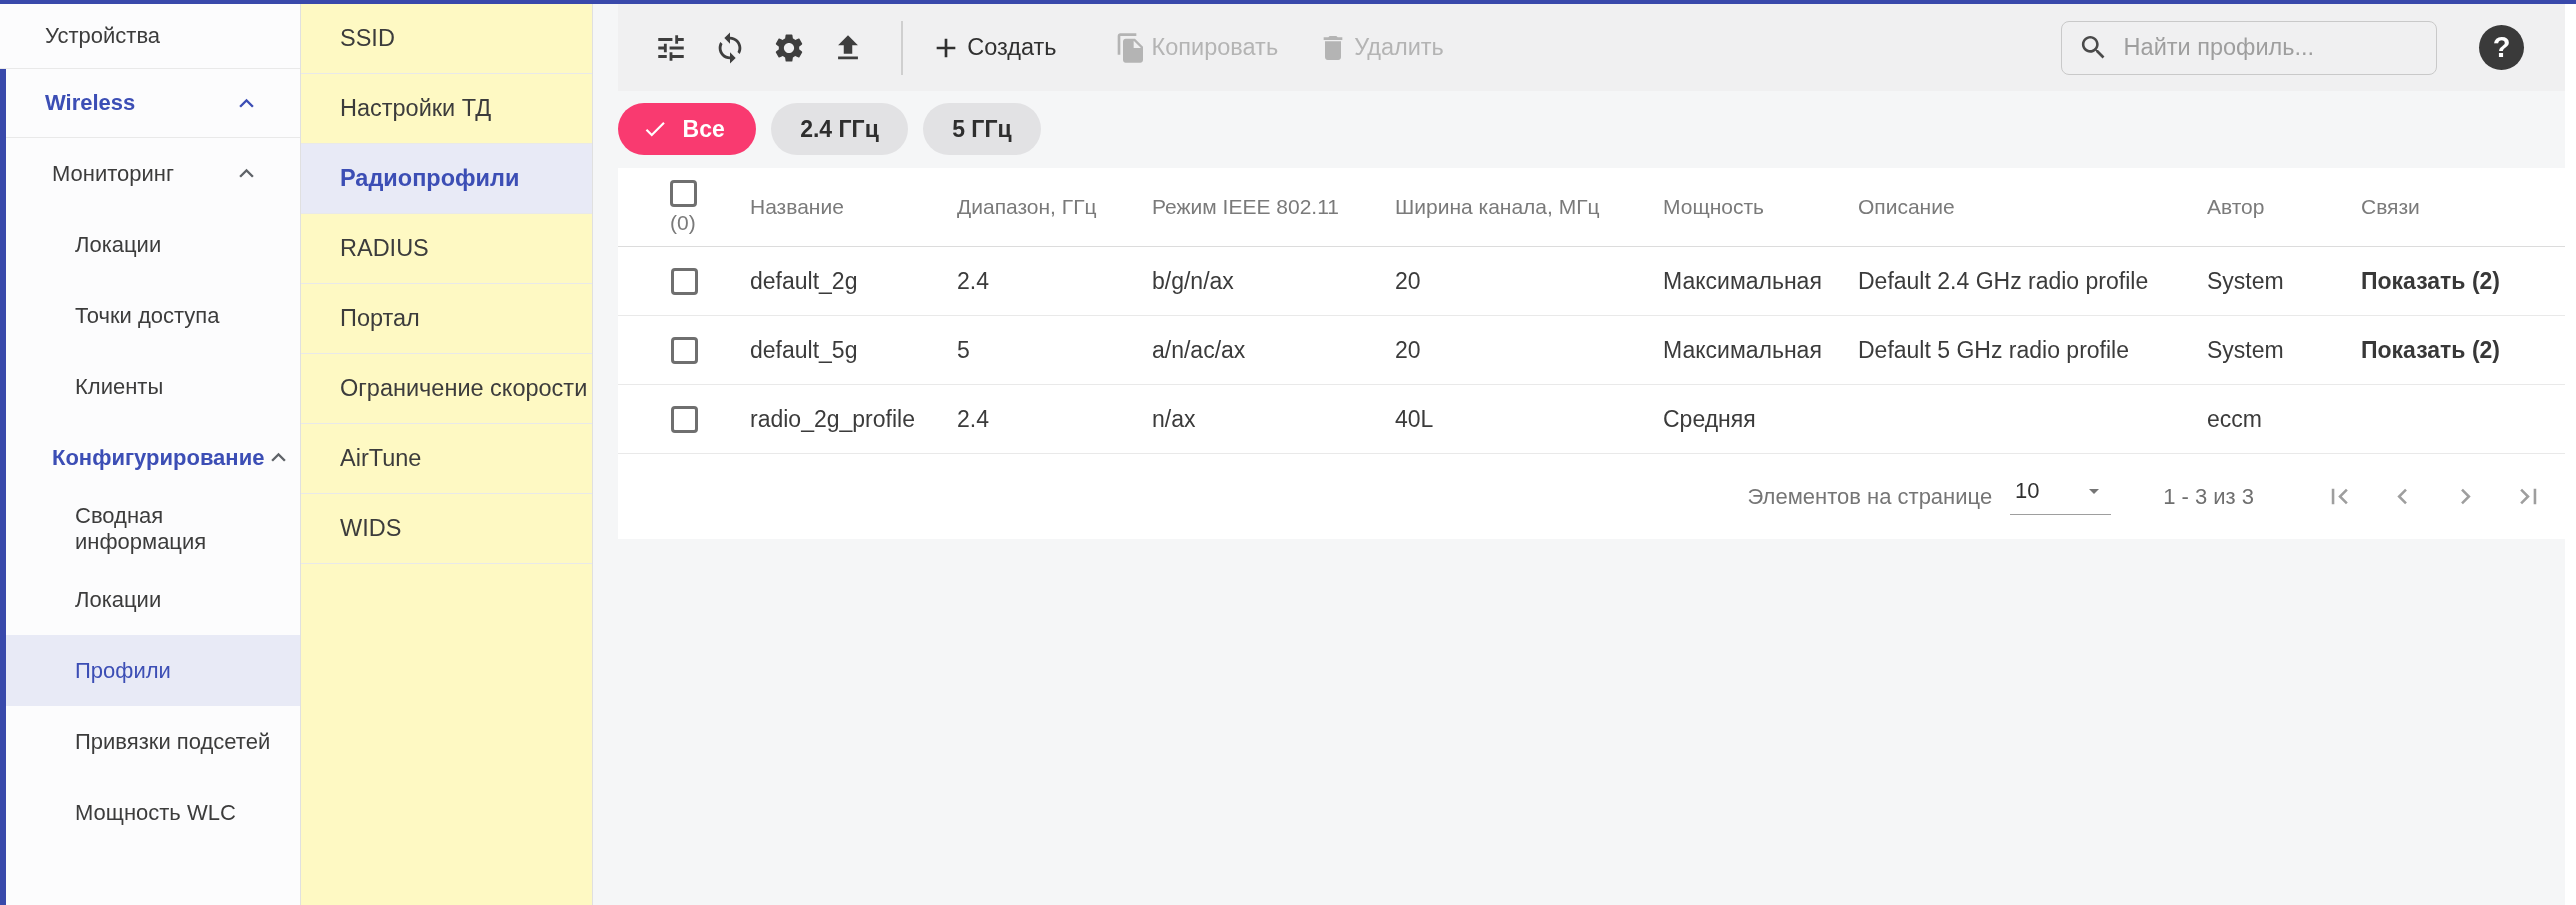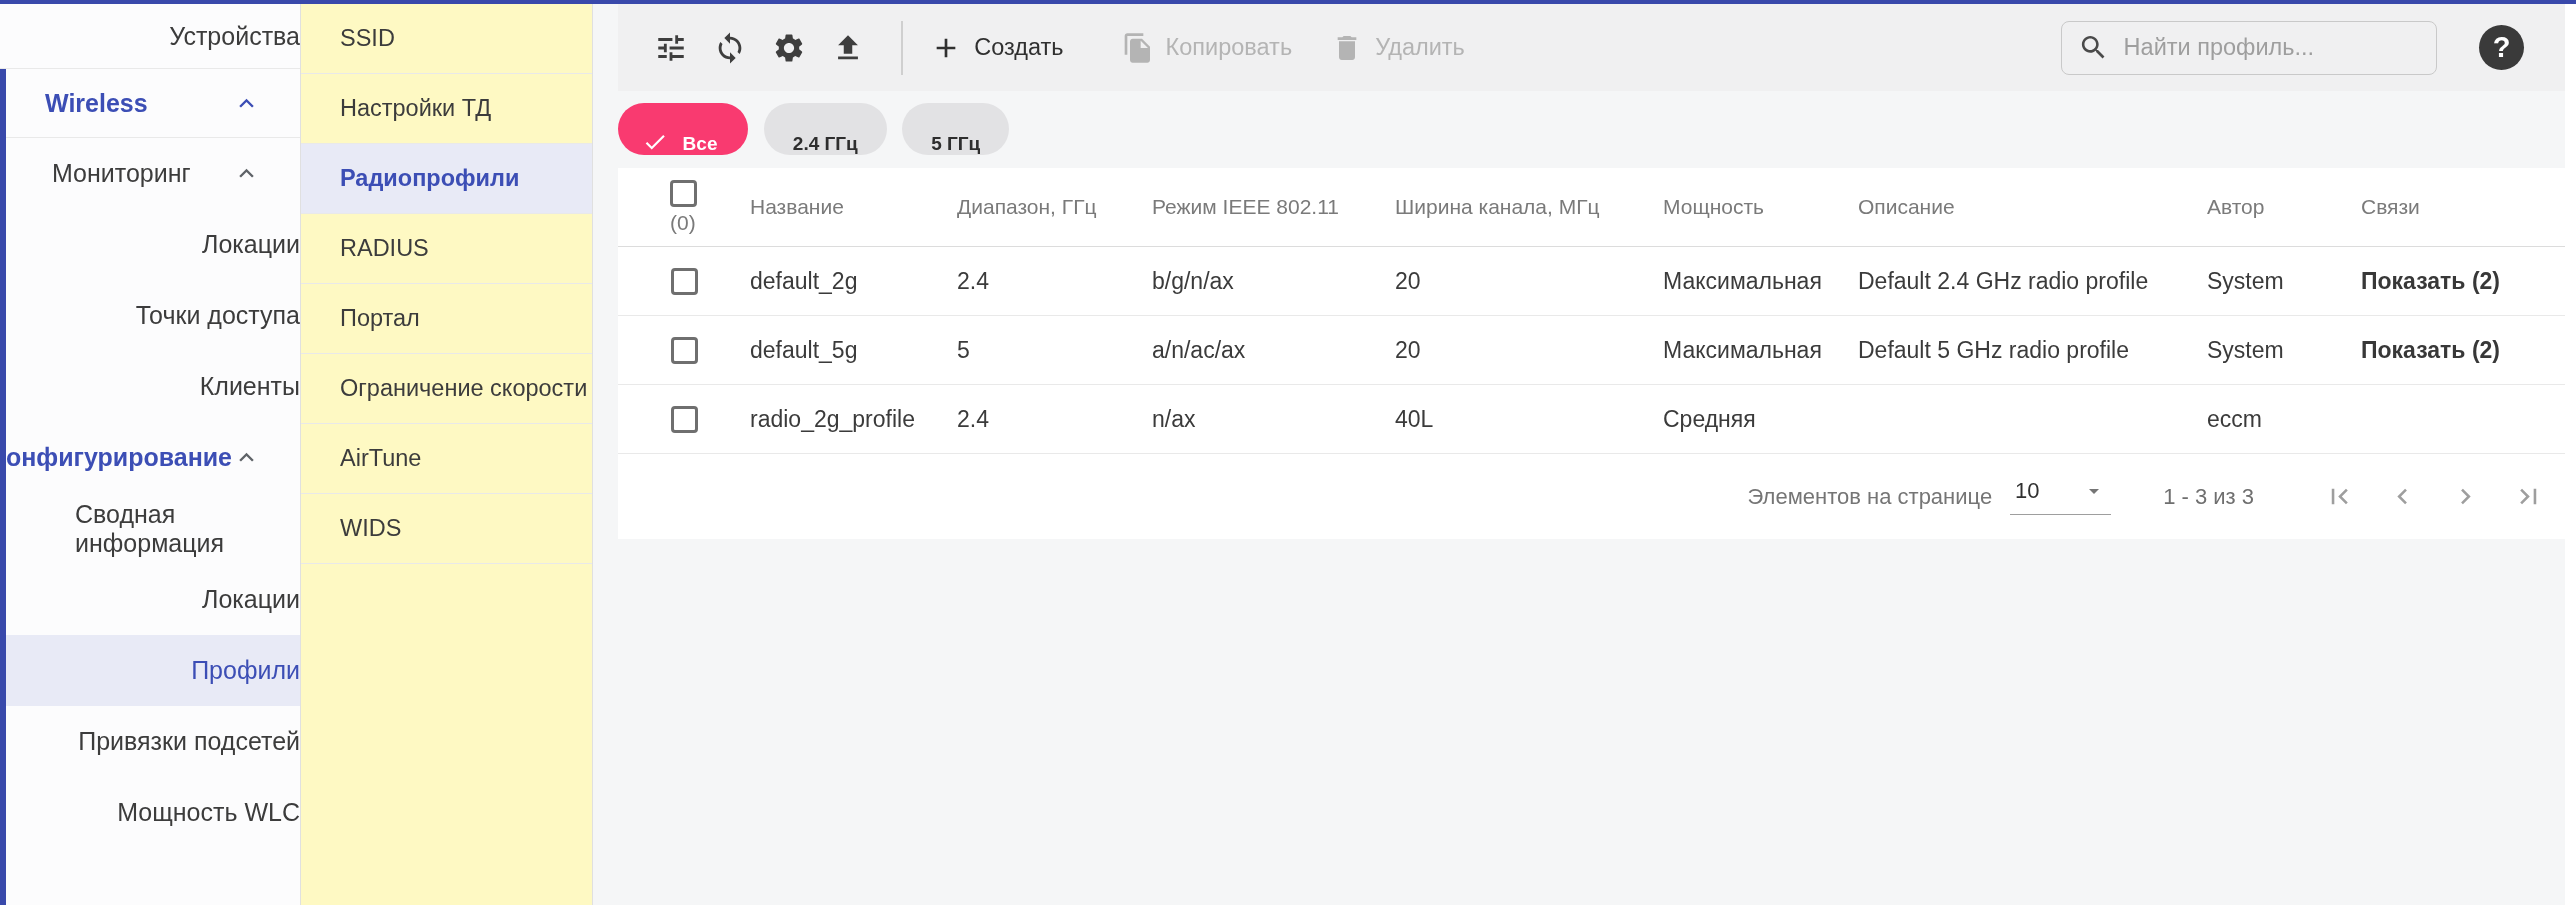--- a/index.html
+++ b/index.html
@@ -5,21 +5,21 @@
   * { margin:0; padding:0; box-sizing:border-box; }
   html,body { width:2576px; height:906px; overflow:hidden; }
   body { position:relative; background:#fff; font-family:"Liberation Sans", sans-serif; color:#3c3c3c; }
 
   .accent-top { position:absolute; left:0; top:0; width:2576px; height:4px; background:#3949ab; z-index:20; }
 
   
   .nav1 { position:absolute; left:0; top:4px; width:301px; height:902px; background:#fcfcfd;
           border-right:0.8px solid #e0e0e0; overflow:hidden; }
   .nav1-rail { position:absolute; left:0; top:65px; width:5.7px; height:837px; background:#3949ab; }
-  .n1row { display:flex; align-items:center; height:71px; font-size:25px; color:#3c3c3c; cursor:pointer;justify-content:flex-end; }
+  .n1row { display:flex; align-items:center; height:71px; font-size:22px; color:#3c3c3c; cursor:pointer; }
   .n1row.top { height:65px; border-bottom:0.8px solid #e9e9e9; }
   .n1row.wl  { height:69px; border-bottom:0.8px solid #e9e9e9; }
   .pl0 { padding-left:45px; } .pl1 { padding-left:52px; } .pl2 { padding-left:75px; }
   .blue { color:#3c4eb5; font-weight:700; }
   .blue-reg { color:#3c4eb5; }
   .sel1 { background:#e8eaf6; }
   .chev { margin-left:auto; margin-right:39px; display:flex; }
   .chev svg { width:29px; height:29px; }
 
   
@@ -31,40 +31,40 @@
 
   
   .main { position:absolute; left:593px; top:4px; width:1983px; height:902px; background:#f5f6f7; }
   .gutter { position:absolute; right:0; top:0; width:11.4px; height:902px; background:#fff; }
 
   .toolbar { position:absolute; left:25px; top:0; width:1947px; height:87px; background:#f0f0f1;
              display:flex; align-items:center; padding-left:34px; }
   .icon-btn { width:37px; height:37px; margin-right:22px; display:flex; align-items:center; justify-content:center; cursor:pointer; }
   .icon-btn svg { width:34px; height:34px; fill:#3e3e3e; }
   .tdivider { width:1.6px; height:54px; background:#cfcfcf; margin:0 18px 0 13px; }
-  .tbtn { display:flex; align-items:center; gap:12px; font-size:23.5px; color:#303030; cursor:pointer; }
+  .tbtn { display:flex; align-items:center; gap:5px; font-size:23.5px; color:#303030; cursor:pointer; }
   .tbtn svg { width:32px; height:32px; fill:#303030; }
   .tbtn.create { margin-left:9.7px; }
   .tbtn.disabled { color:#b4b4b4; cursor:default; }
   .tbtn.disabled svg { fill:#b4b4b4; }
   .tbtn.copy { margin-left:58px; }
   .tbtn.del { margin-left:39px; }
 
   .search { margin-left:auto; width:376px; height:54px; border:1.6px solid #c9c9c9; border-radius:8px;
             display:flex; align-items:center; padding:0 16px; }
   .search svg { width:31px; height:31px; fill:#4a4a4a; flex:none; }
   .search input { border:none; background:transparent; outline:none; font-size:23.5px; color:#333;
                   margin-left:14.6px; width:100%; font-family:"Liberation Sans", sans-serif; }
   .search input::placeholder { color:#9e9e9e; }
   .help { width:45px; height:45px; border-radius:50%; background:#3a3a3a; color:#fff; font-size:29px; font-weight:700;
           display:flex; align-items:center; justify-content:center; margin:0 41px 0 42px; cursor:pointer; flex:none; }
 
   .chips { position:absolute; left:25px; top:99px; display:flex; gap:15.4px; }
-  .chip { height:52px; border-radius:26px; display:flex; align-items:flex-end; padding:0 29px;
-          font-size:19px; font-weight:700; background:#e2e2e4; color:#2e2e2e; cursor:pointer; }
+  .chip { height:52px; border-radius:26px; display:flex; align-items:center; padding:0 29px;
+          font-size:23px; font-weight:700; background:#e2e2e4; color:#2e2e2e; cursor:pointer; }
   .chip.active { background:#f93a70; color:#fff; padding:0 31px 0 24px; gap:14.6px; }
   .chip.active svg { width:26px; height:26px; fill:#fff; }
 
   .card { position:absolute; left:25px; top:164px; width:1947px; background:#fff; }
   .grid { display:grid; grid-template-columns:132px 207px 195px 243px 268px 195px 349px 154px 205px; align-items:center; }
   .thead { height:79px; border-bottom:0.8px solid #dcdcdc; color:#7a7a7a; font-size:21px; }
   .selcell { display:flex; flex-direction:column; align-items:flex-start; padding-left:52px; gap:4px; }
   .cb { width:27px; height:27px; border:3.2px solid #6f6f6f; border-radius:4px; background:#fff; cursor:pointer; flex:none; }
   .trow { height:69px; border-bottom:0.8px solid #e9e9e9; font-size:23px; color:#3b3b3b; }
   .cbcell { padding-left:53px; display:flex; align-items:center; }

